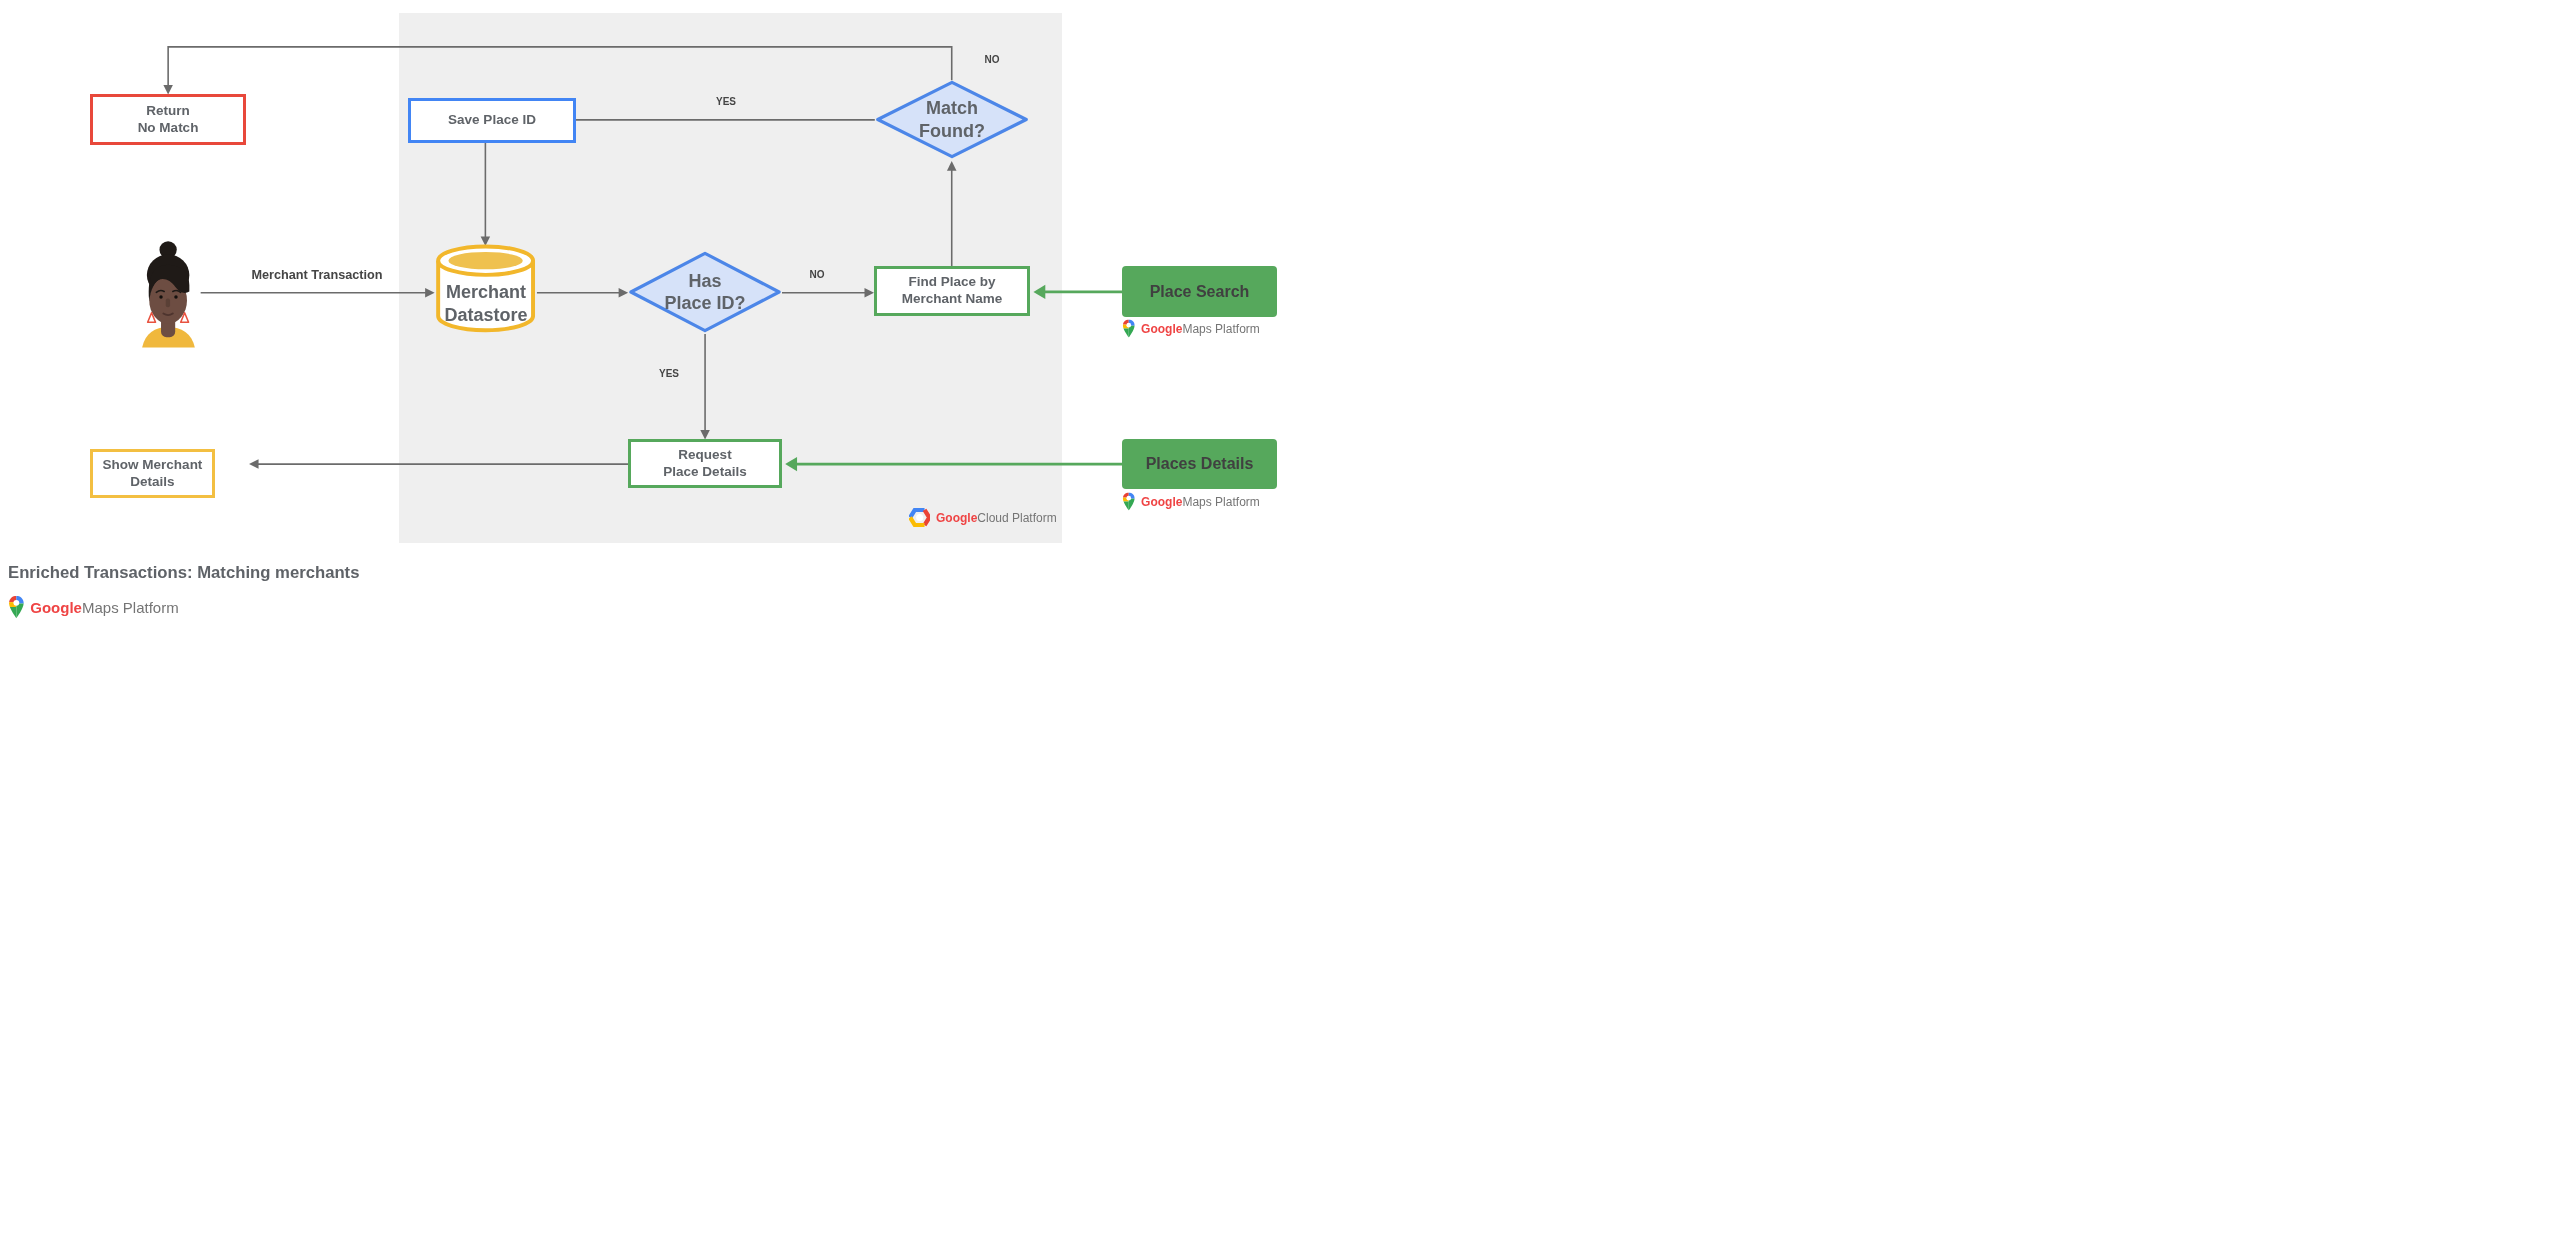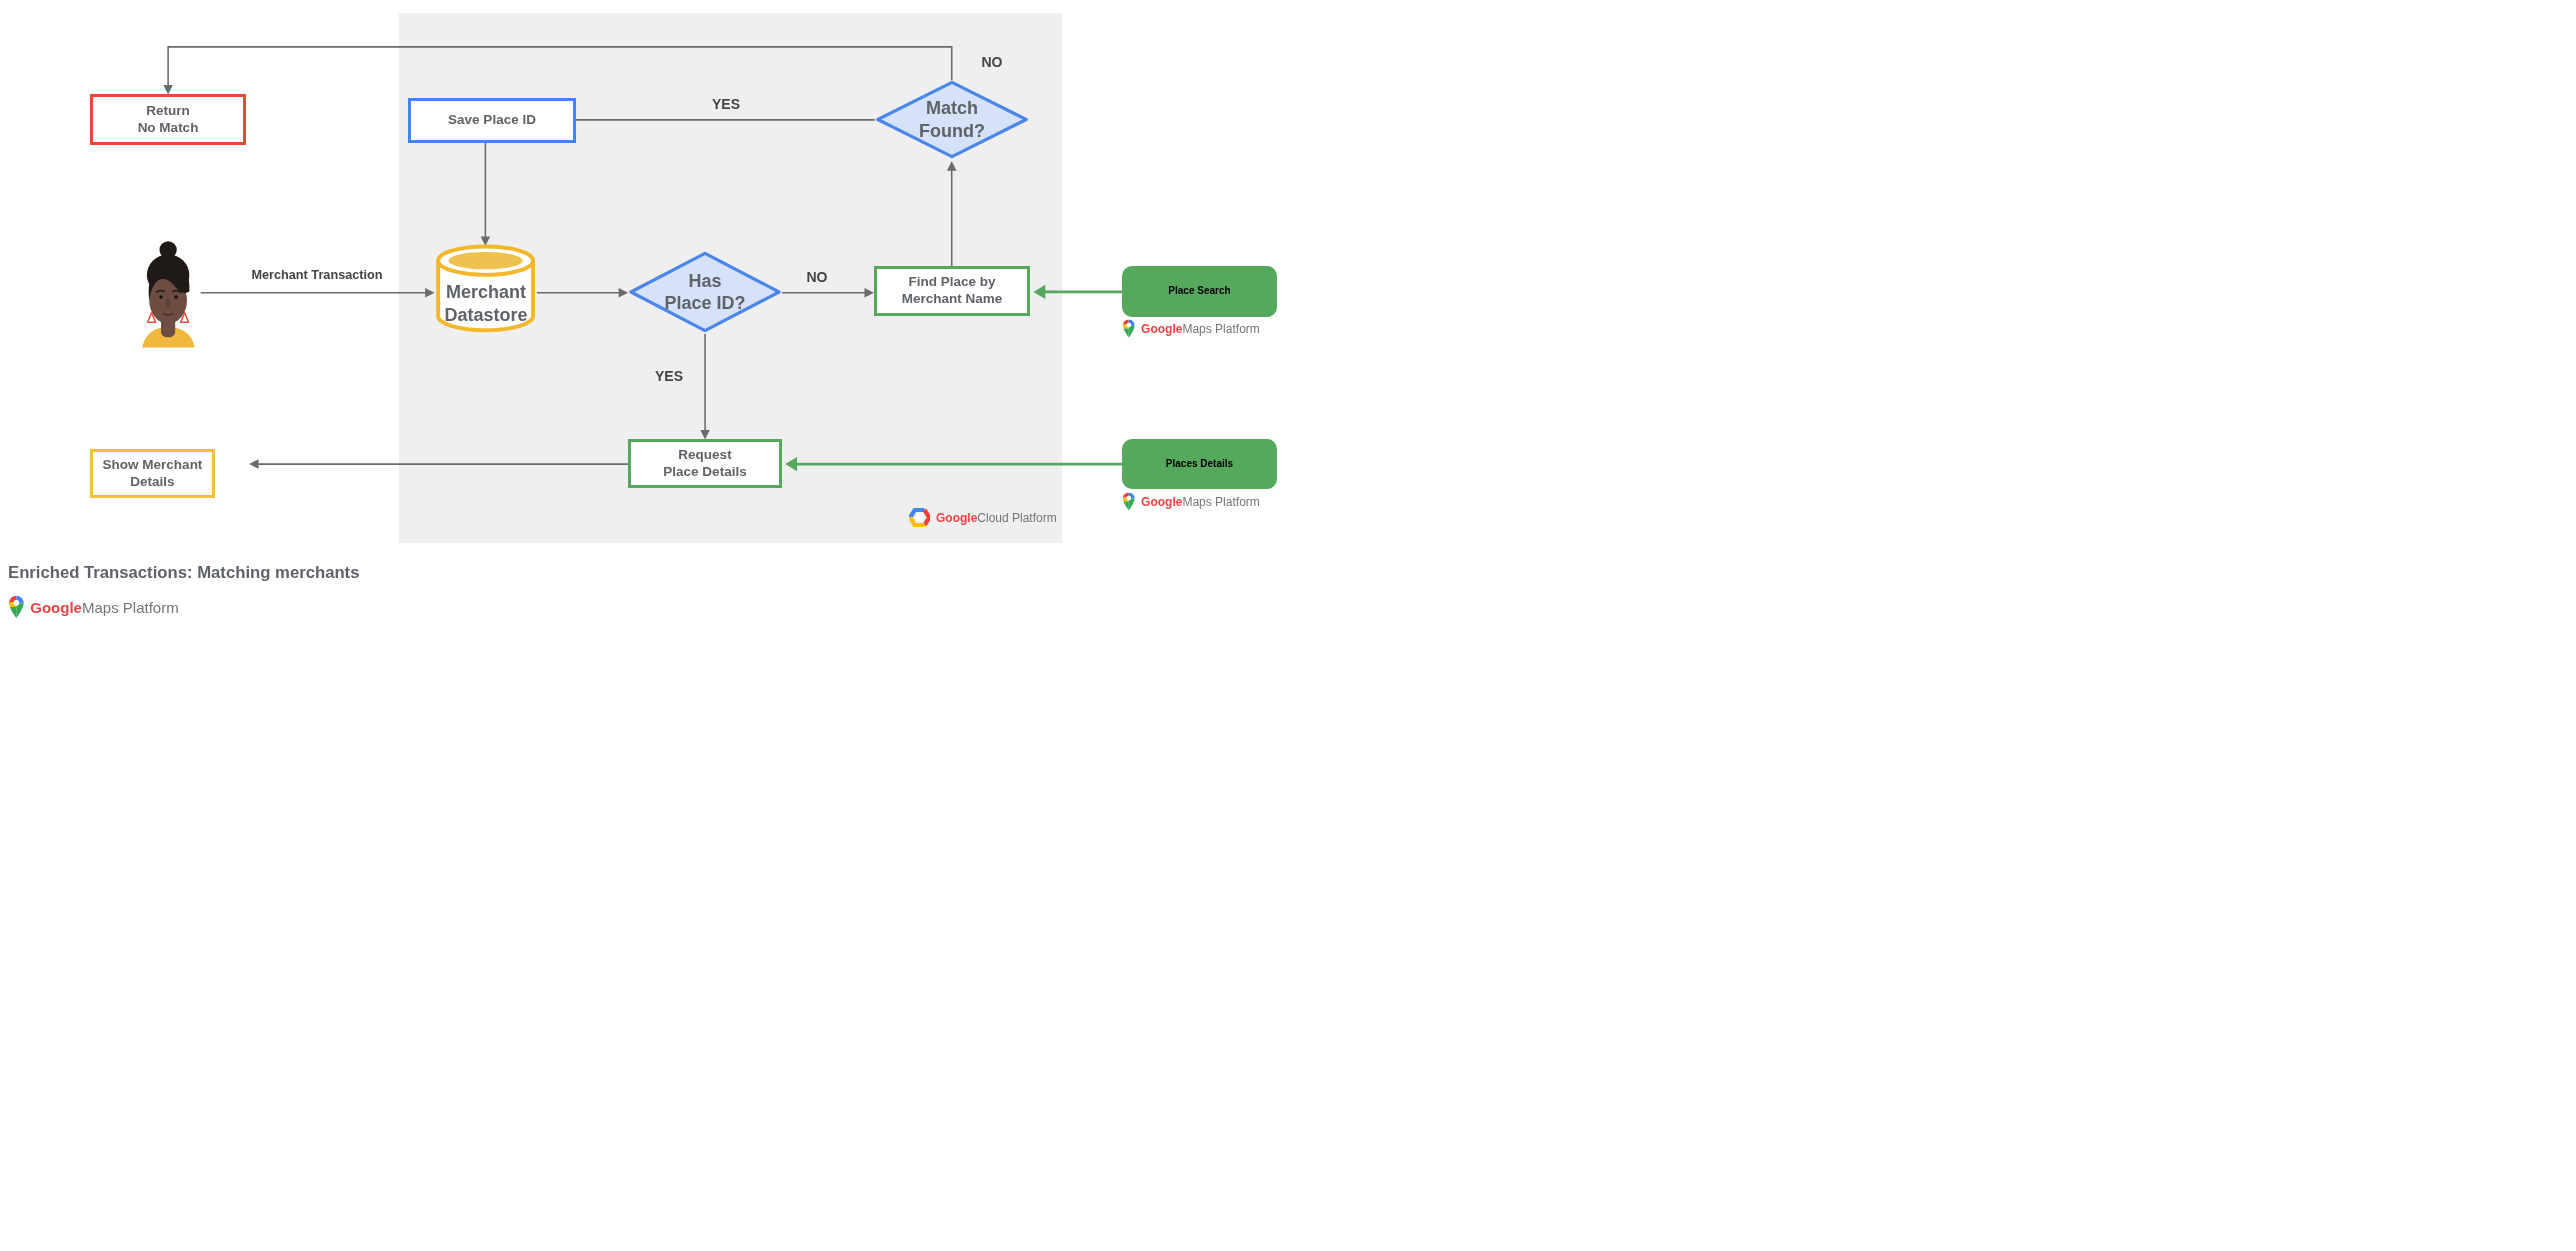--- a/index.html
+++ b/index.html
@@ -13,34 +13,34 @@
   .ah{fill:var(--line);}
   .ah.green{fill:var(--green);}
 
   .node{position:absolute;box-sizing:border-box;display:flex;align-items:center;justify-content:center;
         text-align:center;color:var(--node_text);font-weight:700;font-size:13.5px;line-height:1.25;}
   .box{background:#ffffff;border:3.2px solid;}
   .box.red{border-color:var(--red);}
   .box.blue{border-color:var(--blue);}
   .box.greenb{border-color:var(--green);}
   .box.amber{border-color:var(--amber);}
-  .gbox{background:var(--green);color:#000000;font-size:10px;border-radius:10px;}
+  .gbox{background:var(--green);color:#404040;font-size:16px;border-radius:4px;}
   .ln{display:block;}
 
   .dwrap{position:absolute;}
   .dwrap svg{position:absolute;left:0;top:0;}
   .dwrap .dtext{position:absolute;left:0;top:0;width:100%;height:100%;display:flex;flex-direction:column;
         align-items:center;justify-content:center;text-align:center;color:var(--node_text);font-weight:700;
         font-size:18px;line-height:1.25;}
   .diamond-shape{fill:var(--blue_fill);stroke:var(--diamond_blue);stroke-width:4px;stroke-linejoin:round;}
 
   .cyl-stroke{fill:#ffffff;stroke:var(--gold);stroke-width:5px;}
   .cyl-top{fill:var(--gold_fill);}
 
-  .elabel{position:absolute;color:var(--label_text);font-weight:700;font-size:14px;text-align:center;}
+  .elabel{position:absolute;color:var(--label_text);font-weight:700;font-size:10px;text-align:center;}
   .elabel.big{font-size:12.7px;}
 
   .logo{position:absolute;display:flex;align-items:center;color:var(--logo_text);}
   .logo .g1{font-weight:700;color:#ef4444;}
   .logo .g2{font-weight:400;}
   .logo.sm{font-size:12px;}
   .logo.lg{font-size:15px;}
   .logo svg{margin-right:5.6px;flex:0 0 auto;}
 
   .pin-red{fill:var(--pin_red);} .pin-blue{fill:var(--pin_blue);}

